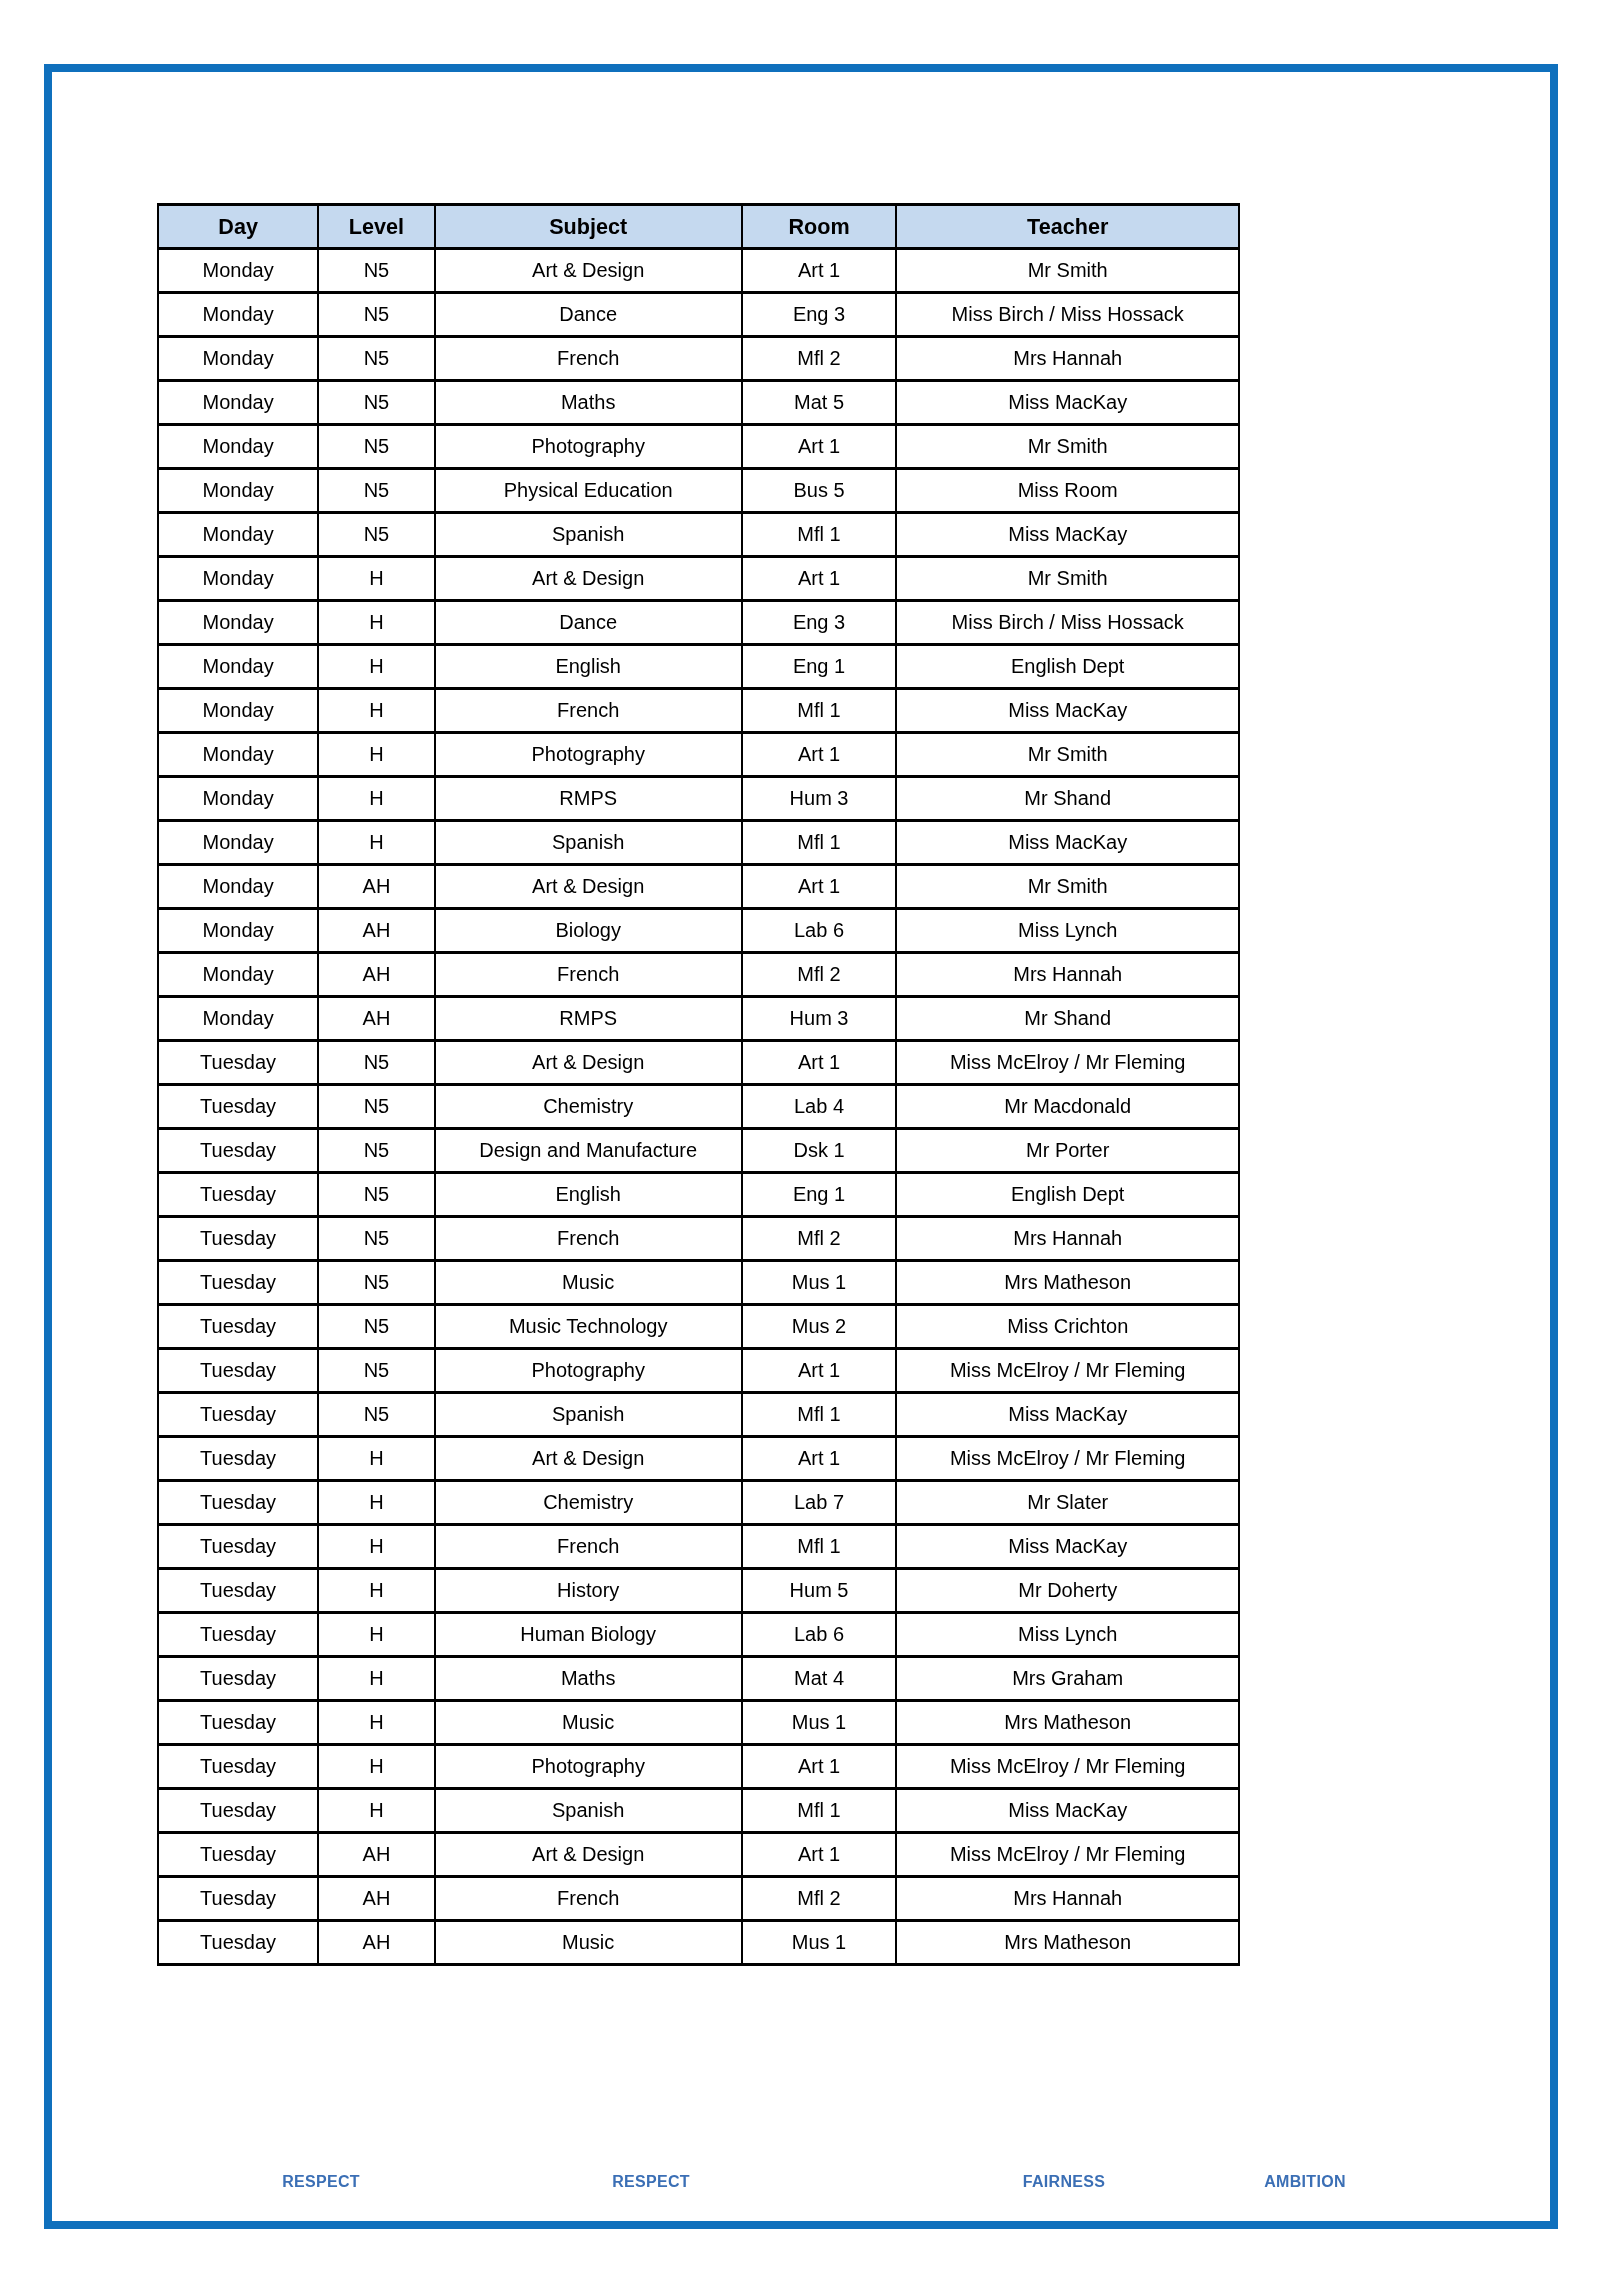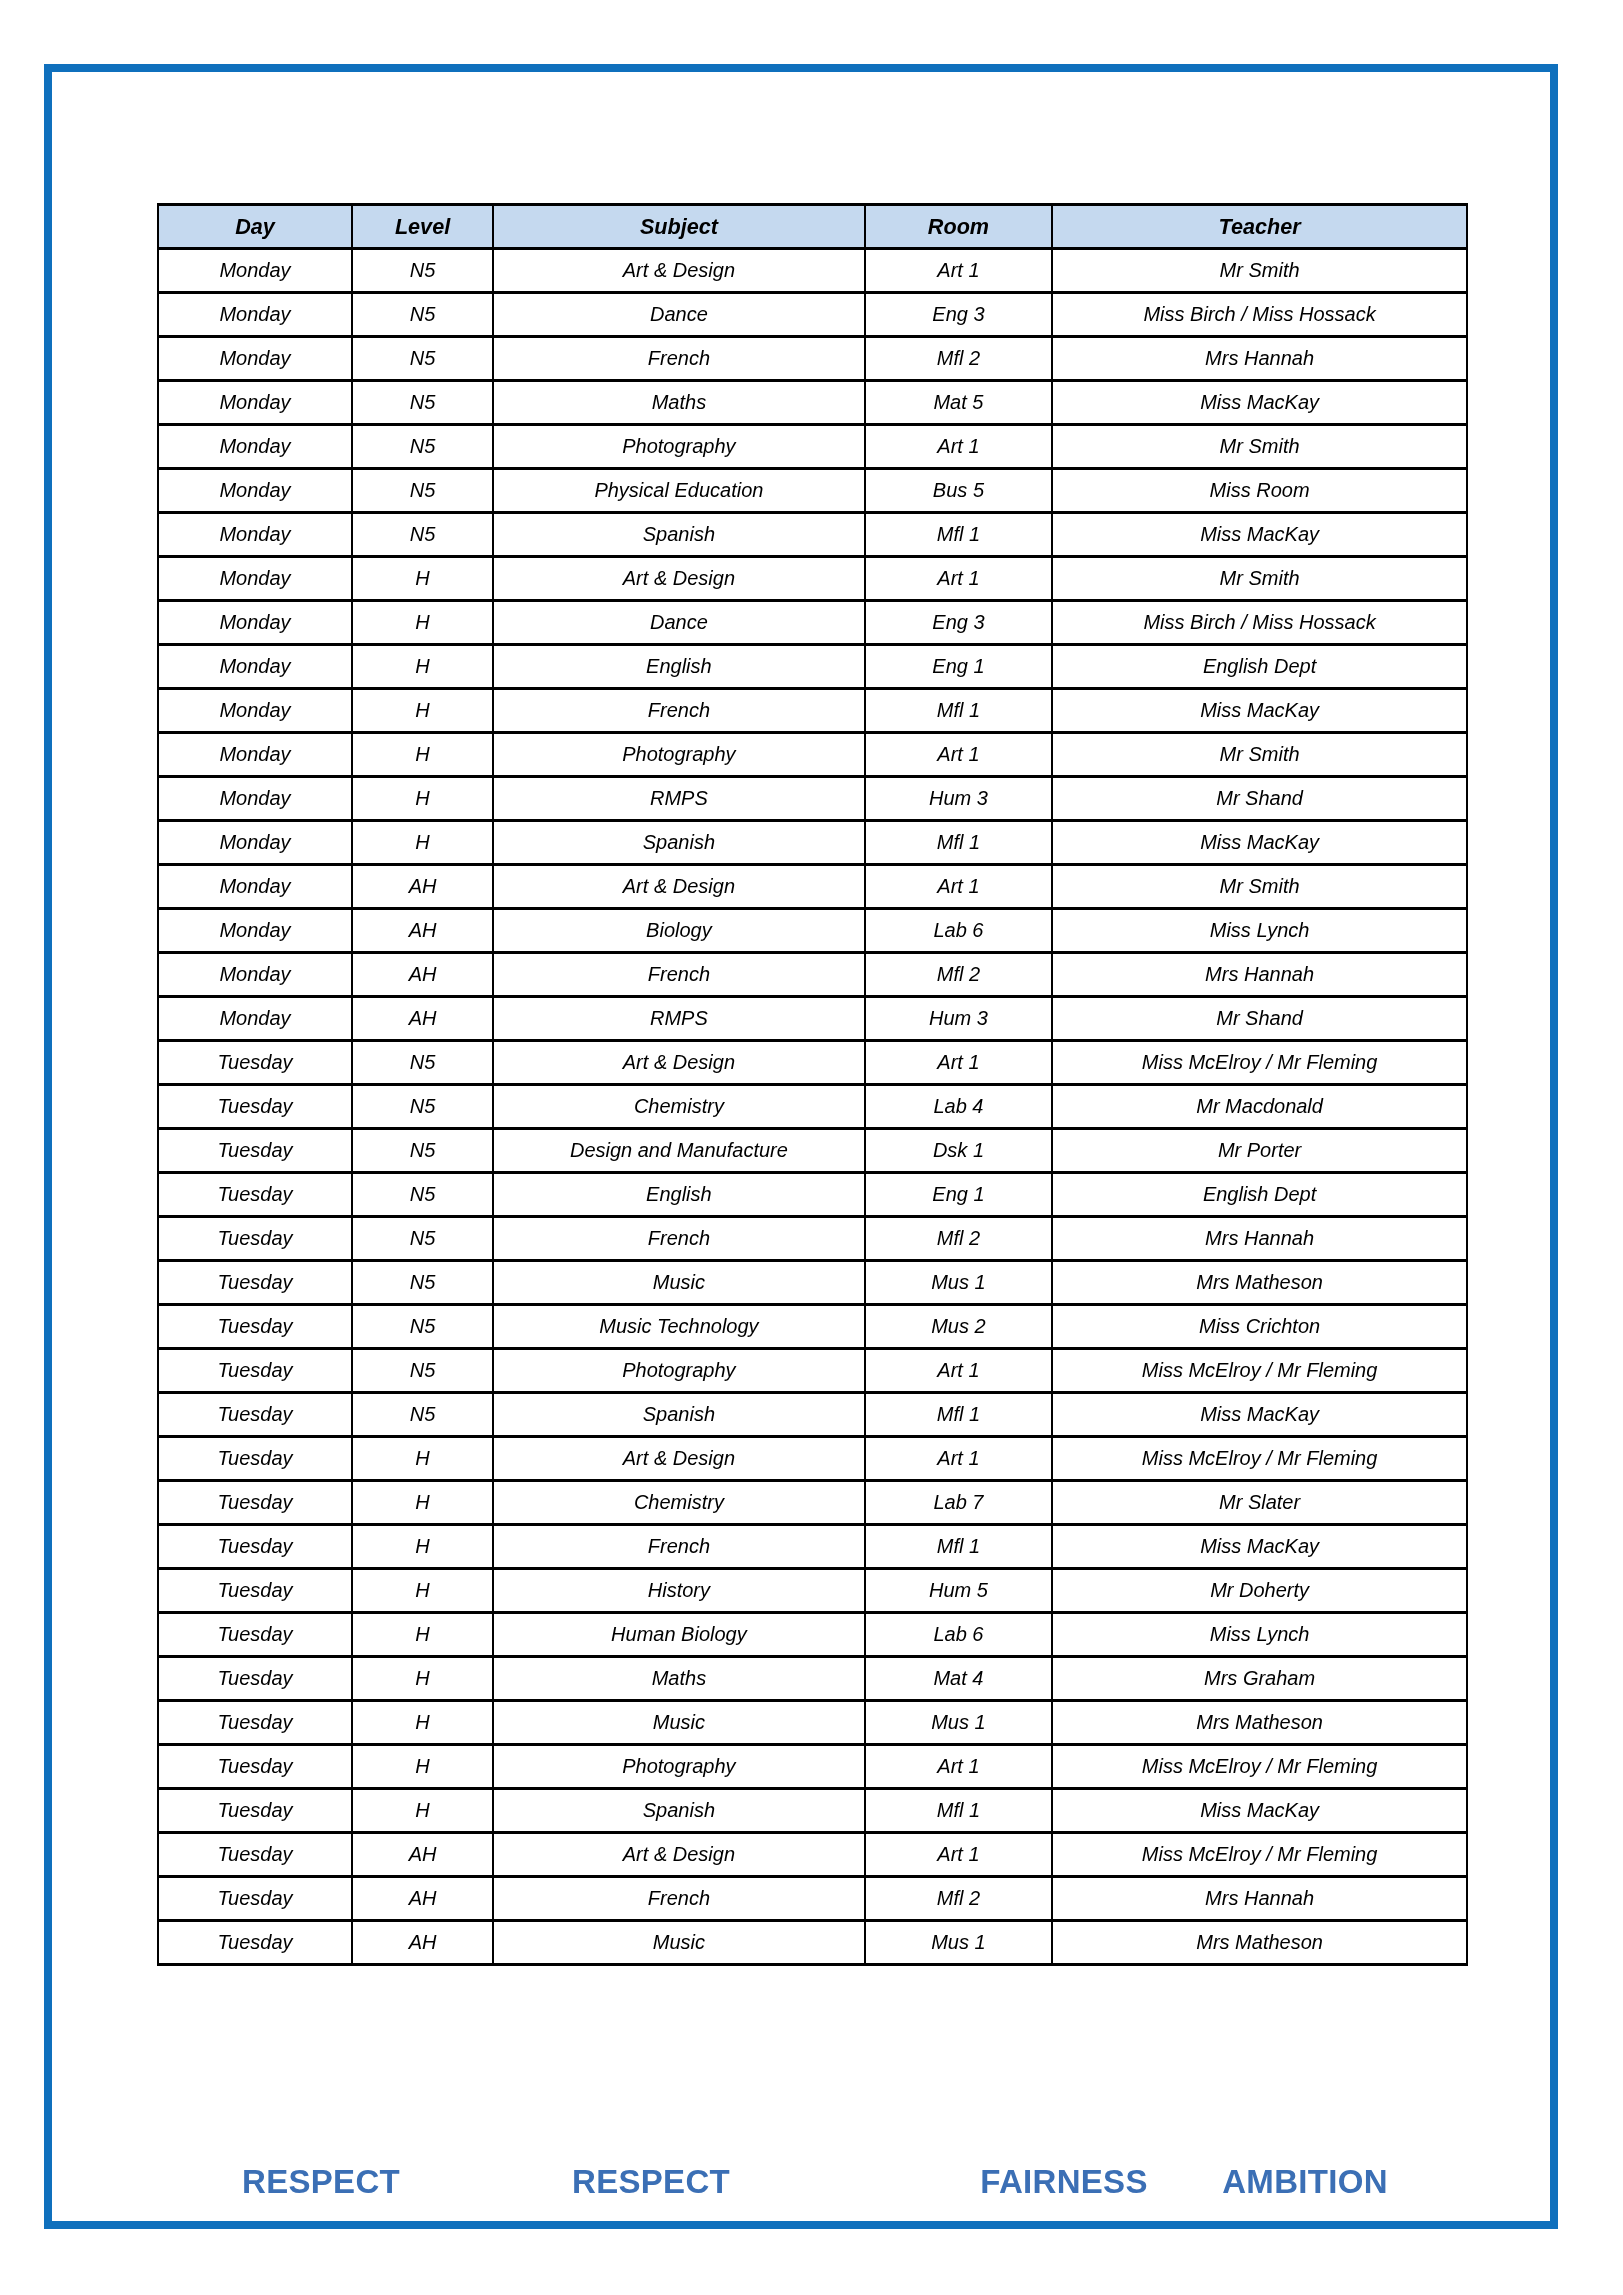--- a/index.html
+++ b/index.html
@@ -18,24 +18,23 @@
     width: 1514px;
     height: 2165px;
     box-sizing: border-box;
     border: 8.5px solid var(--frame-blue, #0f70bd);
     background: transparent;
   }
   table.timetable {
     position: absolute;
     left: 157px;
     top: 203px;
-    width: 1311px;
+    width: 1083px;
     border-collapse: collapse;
     table-layout: fixed;
-    font-style: italic;
   }
   table.timetable th, table.timetable td {
     border-left: 2px solid #000000;
     border-right: 2px solid #000000;
     border-top: 3.3px solid #000000;
     border-bottom: 3.3px solid #000000;
     height: 41px;
     padding: 0 3.9px;
     text-align: center;
     vertical-align: middle;
@@ -50,21 +49,21 @@
   }
   table.timetable td {
     font-size: 20px;
     font-weight: normal;
     background: #ffffff;
   }
   .footer-word {
     position: absolute;
     top: 2169px;
     transform: translateX(-50%);
-    font-size: 33px;
+    font-size: 16px;
     font-weight: bold;
     line-height: 26px;
     color: var(--footer-text, #3b6fb5);
     letter-spacing: 0.3px;
     white-space: nowrap;
   }
 </style>
 </head>
 <body>
 

